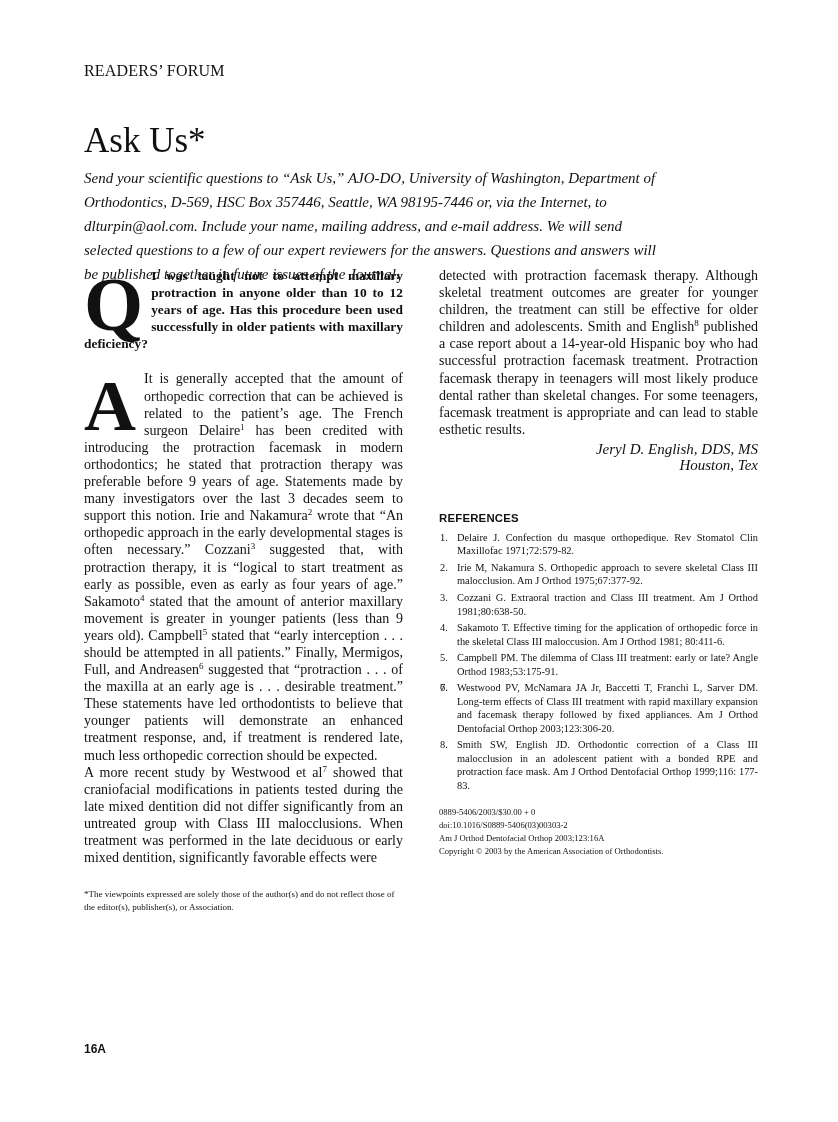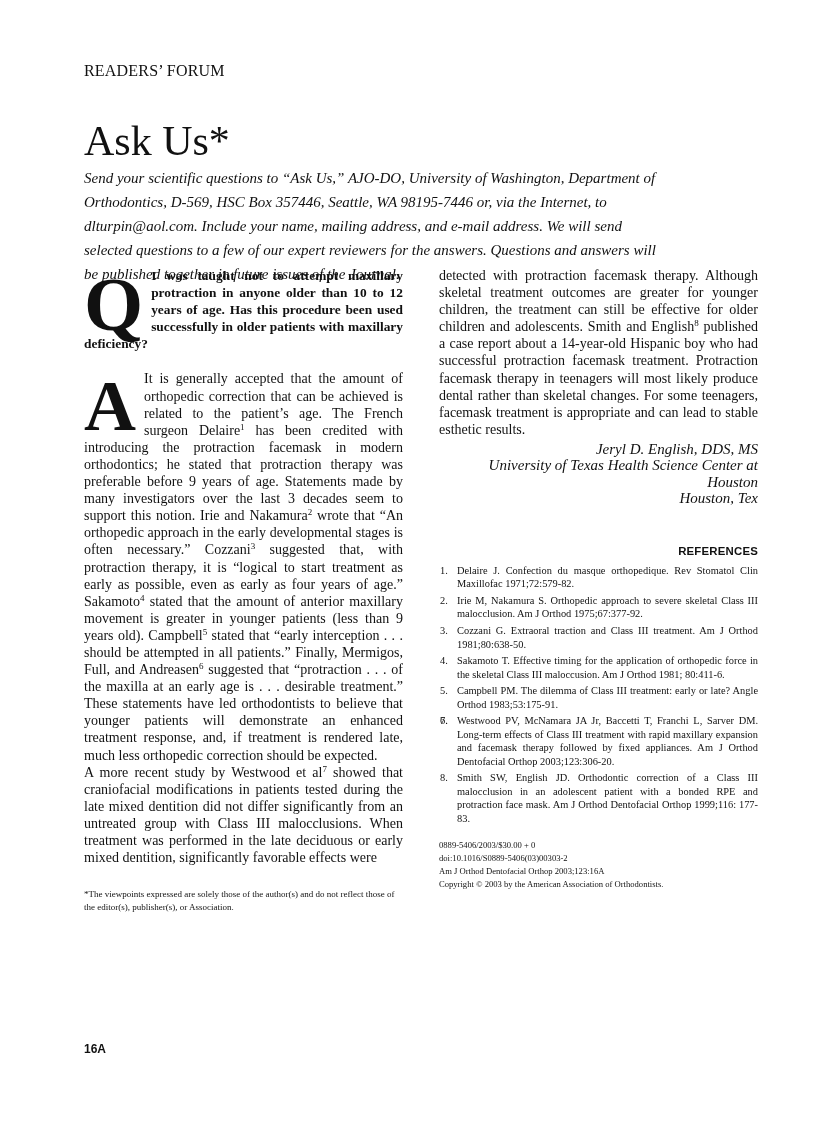--- a/index.html
+++ b/index.html
@@ -1,40 +1,40 @@
 <!DOCTYPE html>
 <html><head>
   <meta charset="utf-8">
   <style>
     * { margin: 0; padding: 0; box-sizing: border-box; }
     html, body { width: 838px; height: 1122px; background: #ffffff; overflow: hidden; }
     body { position: relative; font-family: "Liberation Serif", "DejaVu Serif", serif; color: #111; }
 
     .section-label { position: absolute; left: 84px; top: 62px; font-size: 16px; letter-spacing: 0.2px; color: #111; }
-    .title { position: absolute; left: 84px; top: 121px; font-size: 42px; font-weight: normal; color: #111; line-height: 40px; }
+    .title { position: absolute; left: 84px; top: 121px; font-size: 35px; font-weight: normal; color: #111; line-height: 40px; }
     .intro { position: absolute; left: 84px; top: 166px; width: 580px; font-size: 15px; font-style: italic; line-height: 24px; color: #111; }
 
     .col { position: absolute; top: 267px; width: 319px; }
     .col-left { left: 84px; }
     .col-right { left: 439px; }
 
     .body { font-size: 14px; line-height: 17.1px; text-align: justify; hyphens: manual; }
     .q-block { font-weight: bold; font-size: 13.4px; line-height: 17.1px; text-align: justify; }
     .dropcap { float: left; font-weight: bold; font-size: 76px; line-height: 58px; margin: 2px 8px 0 0; padding-top: 6px; }
     .dropcap.a { font-size: 72px; line-height: 54px; margin-top: 3px; }
     .answer { margin-top: 18px; }
     .answer p { text-indent: 0; }
     .indent { text-indent: 16px; }
     sup { font-size: 9px; line-height: 0; vertical-align: 5px; }
 
     .footnote { position: absolute; left: 84px; top: 881px; width: 320px; font-size: 9px; line-height: 13px; margin-top: 7px; }
 
     .signature { text-align: right; font-style: italic; font-size: 15px; line-height: 16.5px; margin-top: 3px; }
 
-    .refs-head { font-family: "Liberation Sans", "DejaVu Sans", sans-serif; font-weight: bold; font-size: 11.4px; margin-top: 38px; letter-spacing: 0.2px; text-align: right; }
+    .refs-head { font-family: "Liberation Sans", "DejaVu Sans", sans-serif; font-weight: bold; font-size: 11.4px; margin-top: 38px; letter-spacing: 0.2px; }
     .refs { list-style: none; margin-top: 7px; }
     .refs li { position: relative; padding-left: 18px; font-size: 10.4px; line-height: 13.4px; text-align: justify; margin-bottom: 3.3px; }
     .refs li .num { position: absolute; left: 1px; top: 0; }
 
     .meta { margin-top: 14px; font-size: 8.6px; line-height: 13px; }
 
     .page-number { position: absolute; left: 84px; top: 1042px; font-family: "Liberation Sans", "DejaVu Sans", sans-serif; font-weight: bold; font-size: 12px; }
   </style>
 </head>
 <body>
@@ -55,21 +55,20 @@
   </div>
 </div>
 
 <div class="footnote">*The viewpoints expressed are solely those of the author(s) and do not reflect those of the editor(s), publisher(s), or Association.</div>
 
 <div class="col col-right">
   <p class="body"><span>detected with protraction facemask therapy. Although skeletal treatment outcomes are greater for younger children, the treatment can still be effective for older children and adolescents. Smith and English</span><sup>8</sup><span> published a case report about a 14-year-old Hispanic boy who had successful protraction facemask treatment. Protraction facemask therapy in teenagers will most likely produce dental rather than skeletal changes. For some teenagers, facemask treatment is appropriate and can lead to stable esthetic results.</span></p>
 
   <div class="signature">
     <div>Jeryl D. English, DDS, MS</div>
-    <div>University of Texas Health Science Center at Houston</div>
     <div>Houston, Tex</div>
   </div>
 
   <div class="refs-head">REFERENCES</div>
   <ol class="refs">
     <li><span class="num">1.</span><span>Delaire J. Confection du masque orthopedique. Rev Stomatol Clin Maxillofac 1971;72:579-82.</span></li>
     <li><span class="num">2.</span><span>Irie M, Nakamura S. Orthopedic approach to severe skeletal Class III malocclusion. Am J Orthod 1975;67:377-92.</span></li>
     <li><span class="num">3.</span><span>Cozzani G. Extraoral traction and Class III treatment. Am J Orthod 1981;80:638-50.</span></li>
     <li><span class="num">4.</span><span>Sakamoto T. Effective timing for the application of orthopedic force in the skeletal Class III maloccusion. Am J Orthod 1981; 80:411-6.</span></li>
     <li><span class="num">5.</span><span>Campbell PM. The dilemma of Class III treatment: early or late? Angle Orthod 1983;53:175-91.</span></li>

